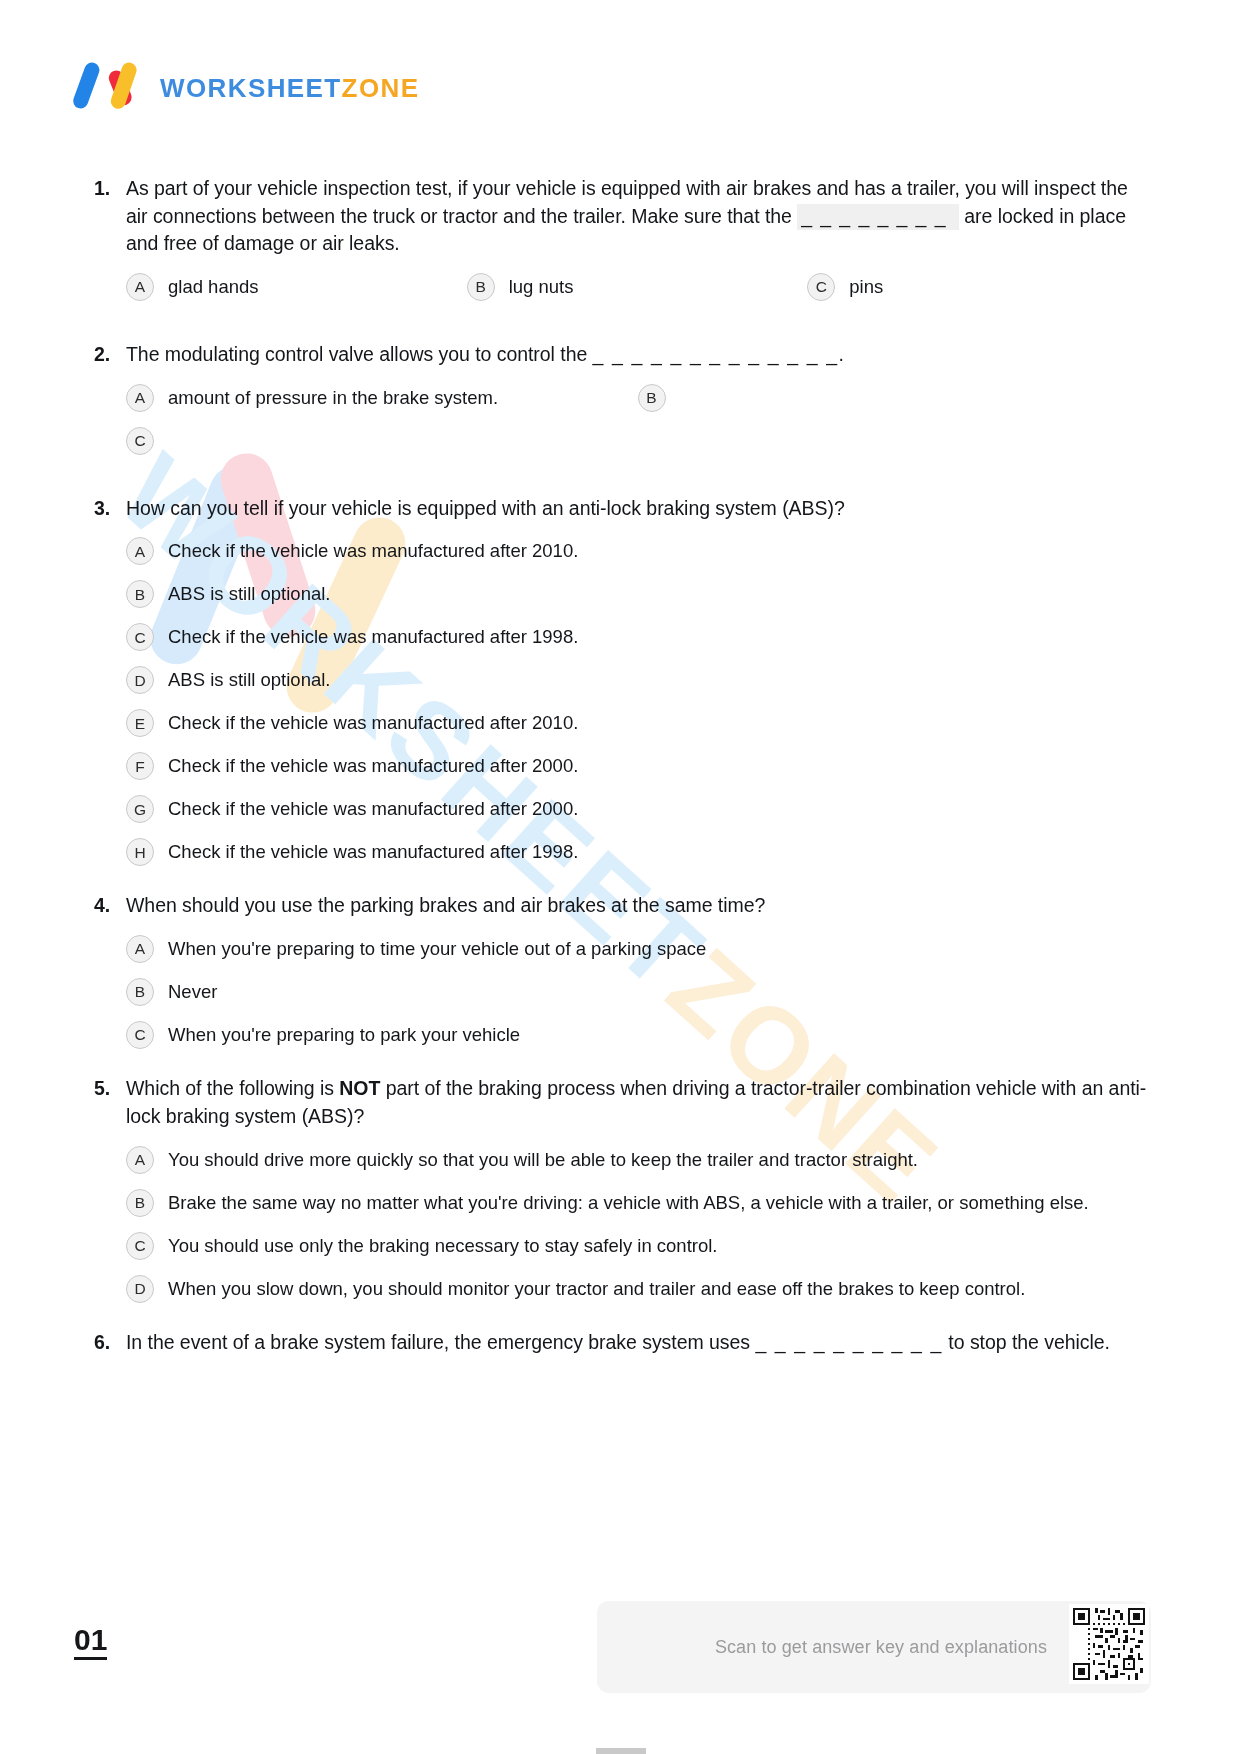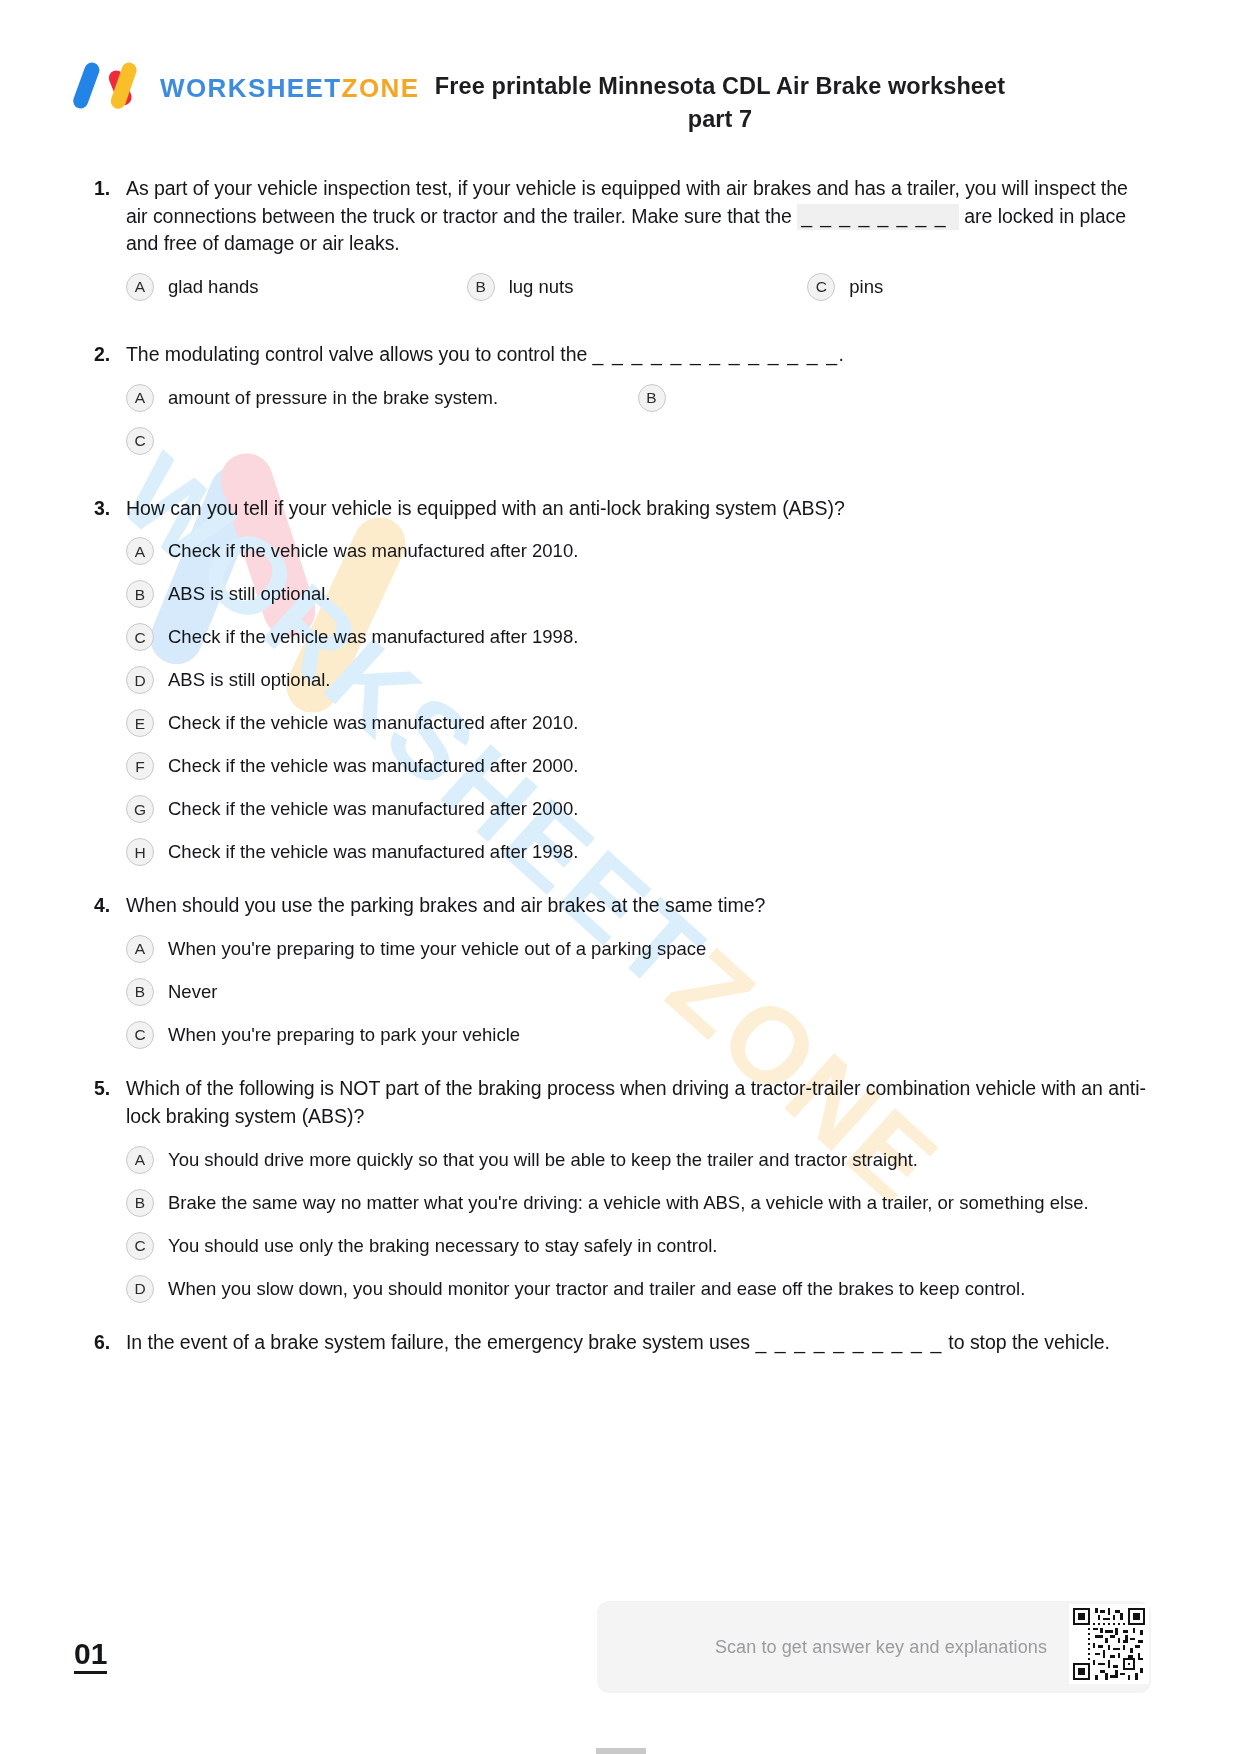--- a/index.html
+++ b/index.html
@@ -137,21 +137,21 @@
     text-align: left;
     padding-left: 2px;
   }
   .q-text {
     flex: 1 1 auto;
     font-size: 19.5px;
     color: #14161a;
     line-height: 1.42;
     letter-spacing: -0.05px;
   }
-  .q-text b { font-weight: 400; }
+  .q-text b { font-weight: 700; }
 
   .blank-fill {
     background: #f0f0f0;
     padding: 1px 12px 3px 4px;
     letter-spacing: 1.4px;
     color: #14161a;
   }
   .blank-plain {
     letter-spacing: 1.6px;
   }
@@ -207,21 +207,21 @@
     left: 0;
     bottom: 0;
     width: 1239px;
     height: 175px;
     z-index: 2;
   }
 
   #page-number {
     position: absolute;
     left: 74px;
-    top: 60px;
+    top: 46px;
     font-size: 30px;
     font-weight: 700;
     color: #14161a;
     border-bottom: 3px solid #14161a;
     padding-bottom: 2px;
     line-height: 1;
   }
 
   #scan-box {
     position: absolute;
@@ -284,21 +284,20 @@
       <div class="logo-mark">
         <div class="lm lm-blue"></div>
         <div class="lm lm-red"></div>
         <div class="lm lm-yellow"></div>
       </div>
       <div class="logo-text">
         <span class="t-blue">WORKSHEET</span><span class="t-orange">ZONE</span>
       </div>
     </div>
 
-    <div id="worksheet-title">Free printable Minnesota CDL Air Brake worksheet part 7</div>
   </div>
 
   <div id="questions">
       <div class="question">
         <div class="q-row">
           <div class="q-num">1.</div>
           <div class="q-text"><span>As part of your vehicle inspection test, if your vehicle is equipped with air brakes and has a trailer, you will inspect the air connections between the truck or tractor and the trailer. Make sure that the </span><span class="blank-fill">_ _ _ _ _ _ _ _</span><span> are locked in place and free of damage or air leaks.</span></div>
         </div>
         <div class="options grid-3">
           <div class="option">

